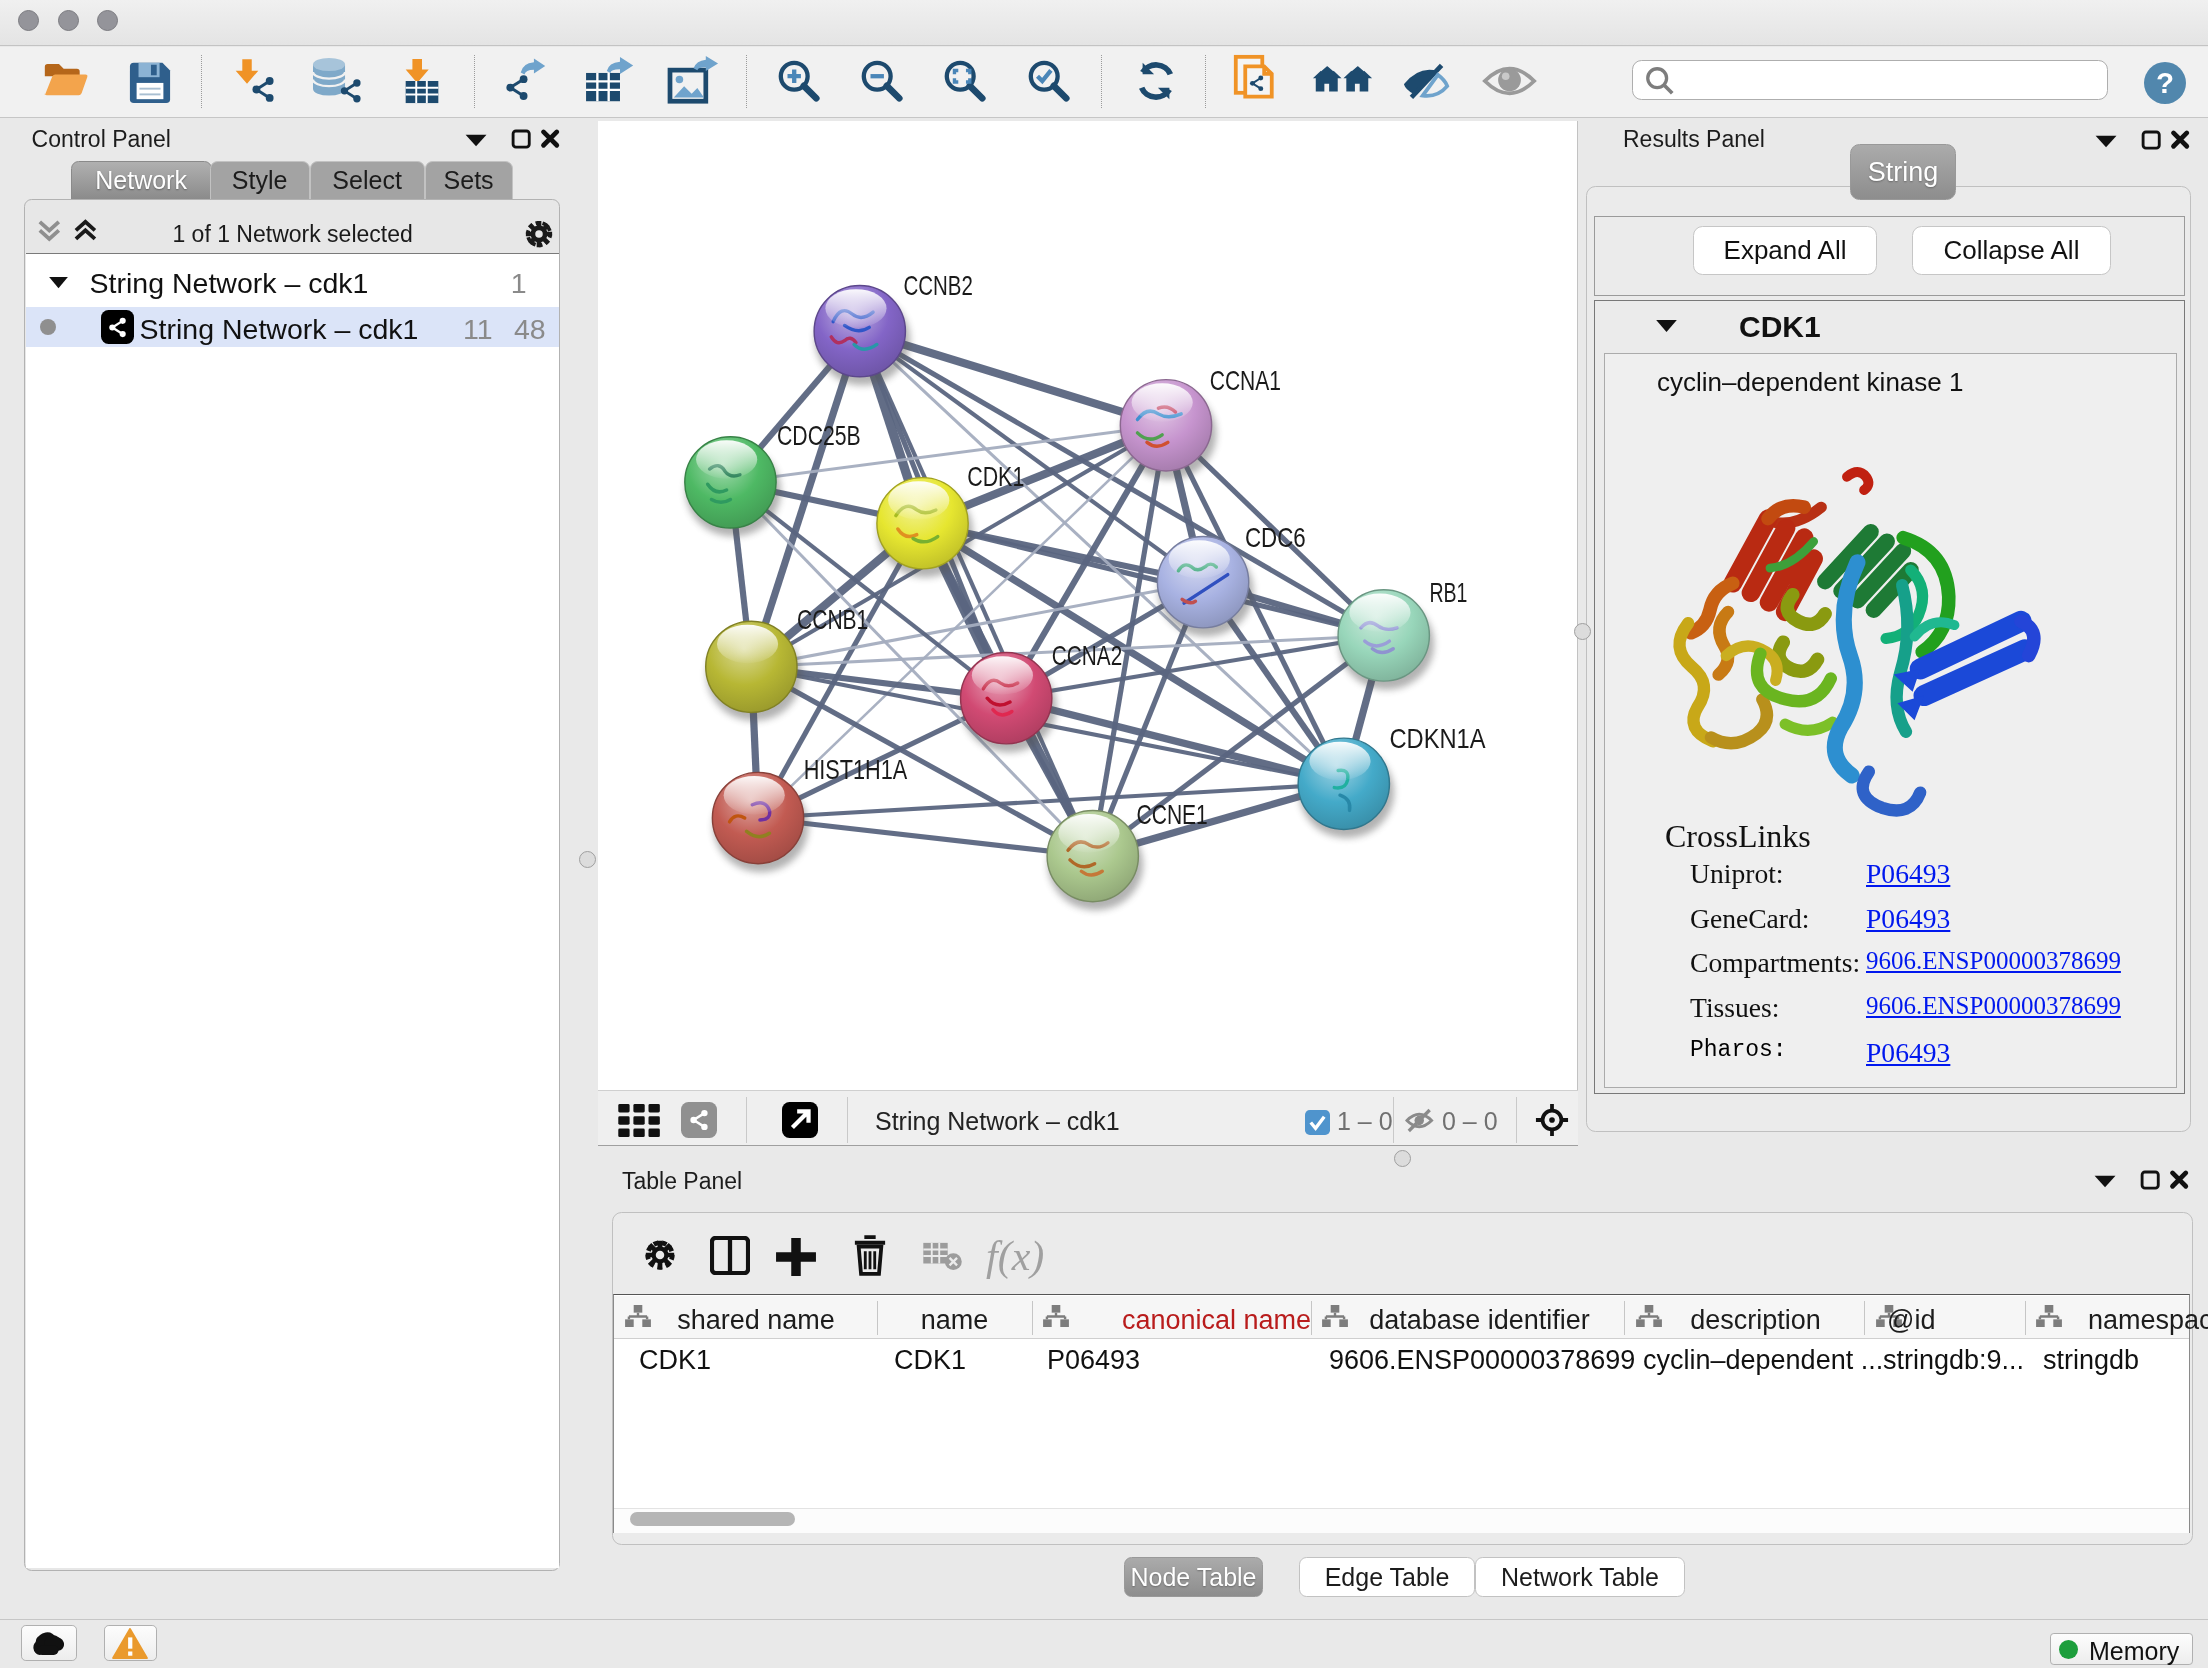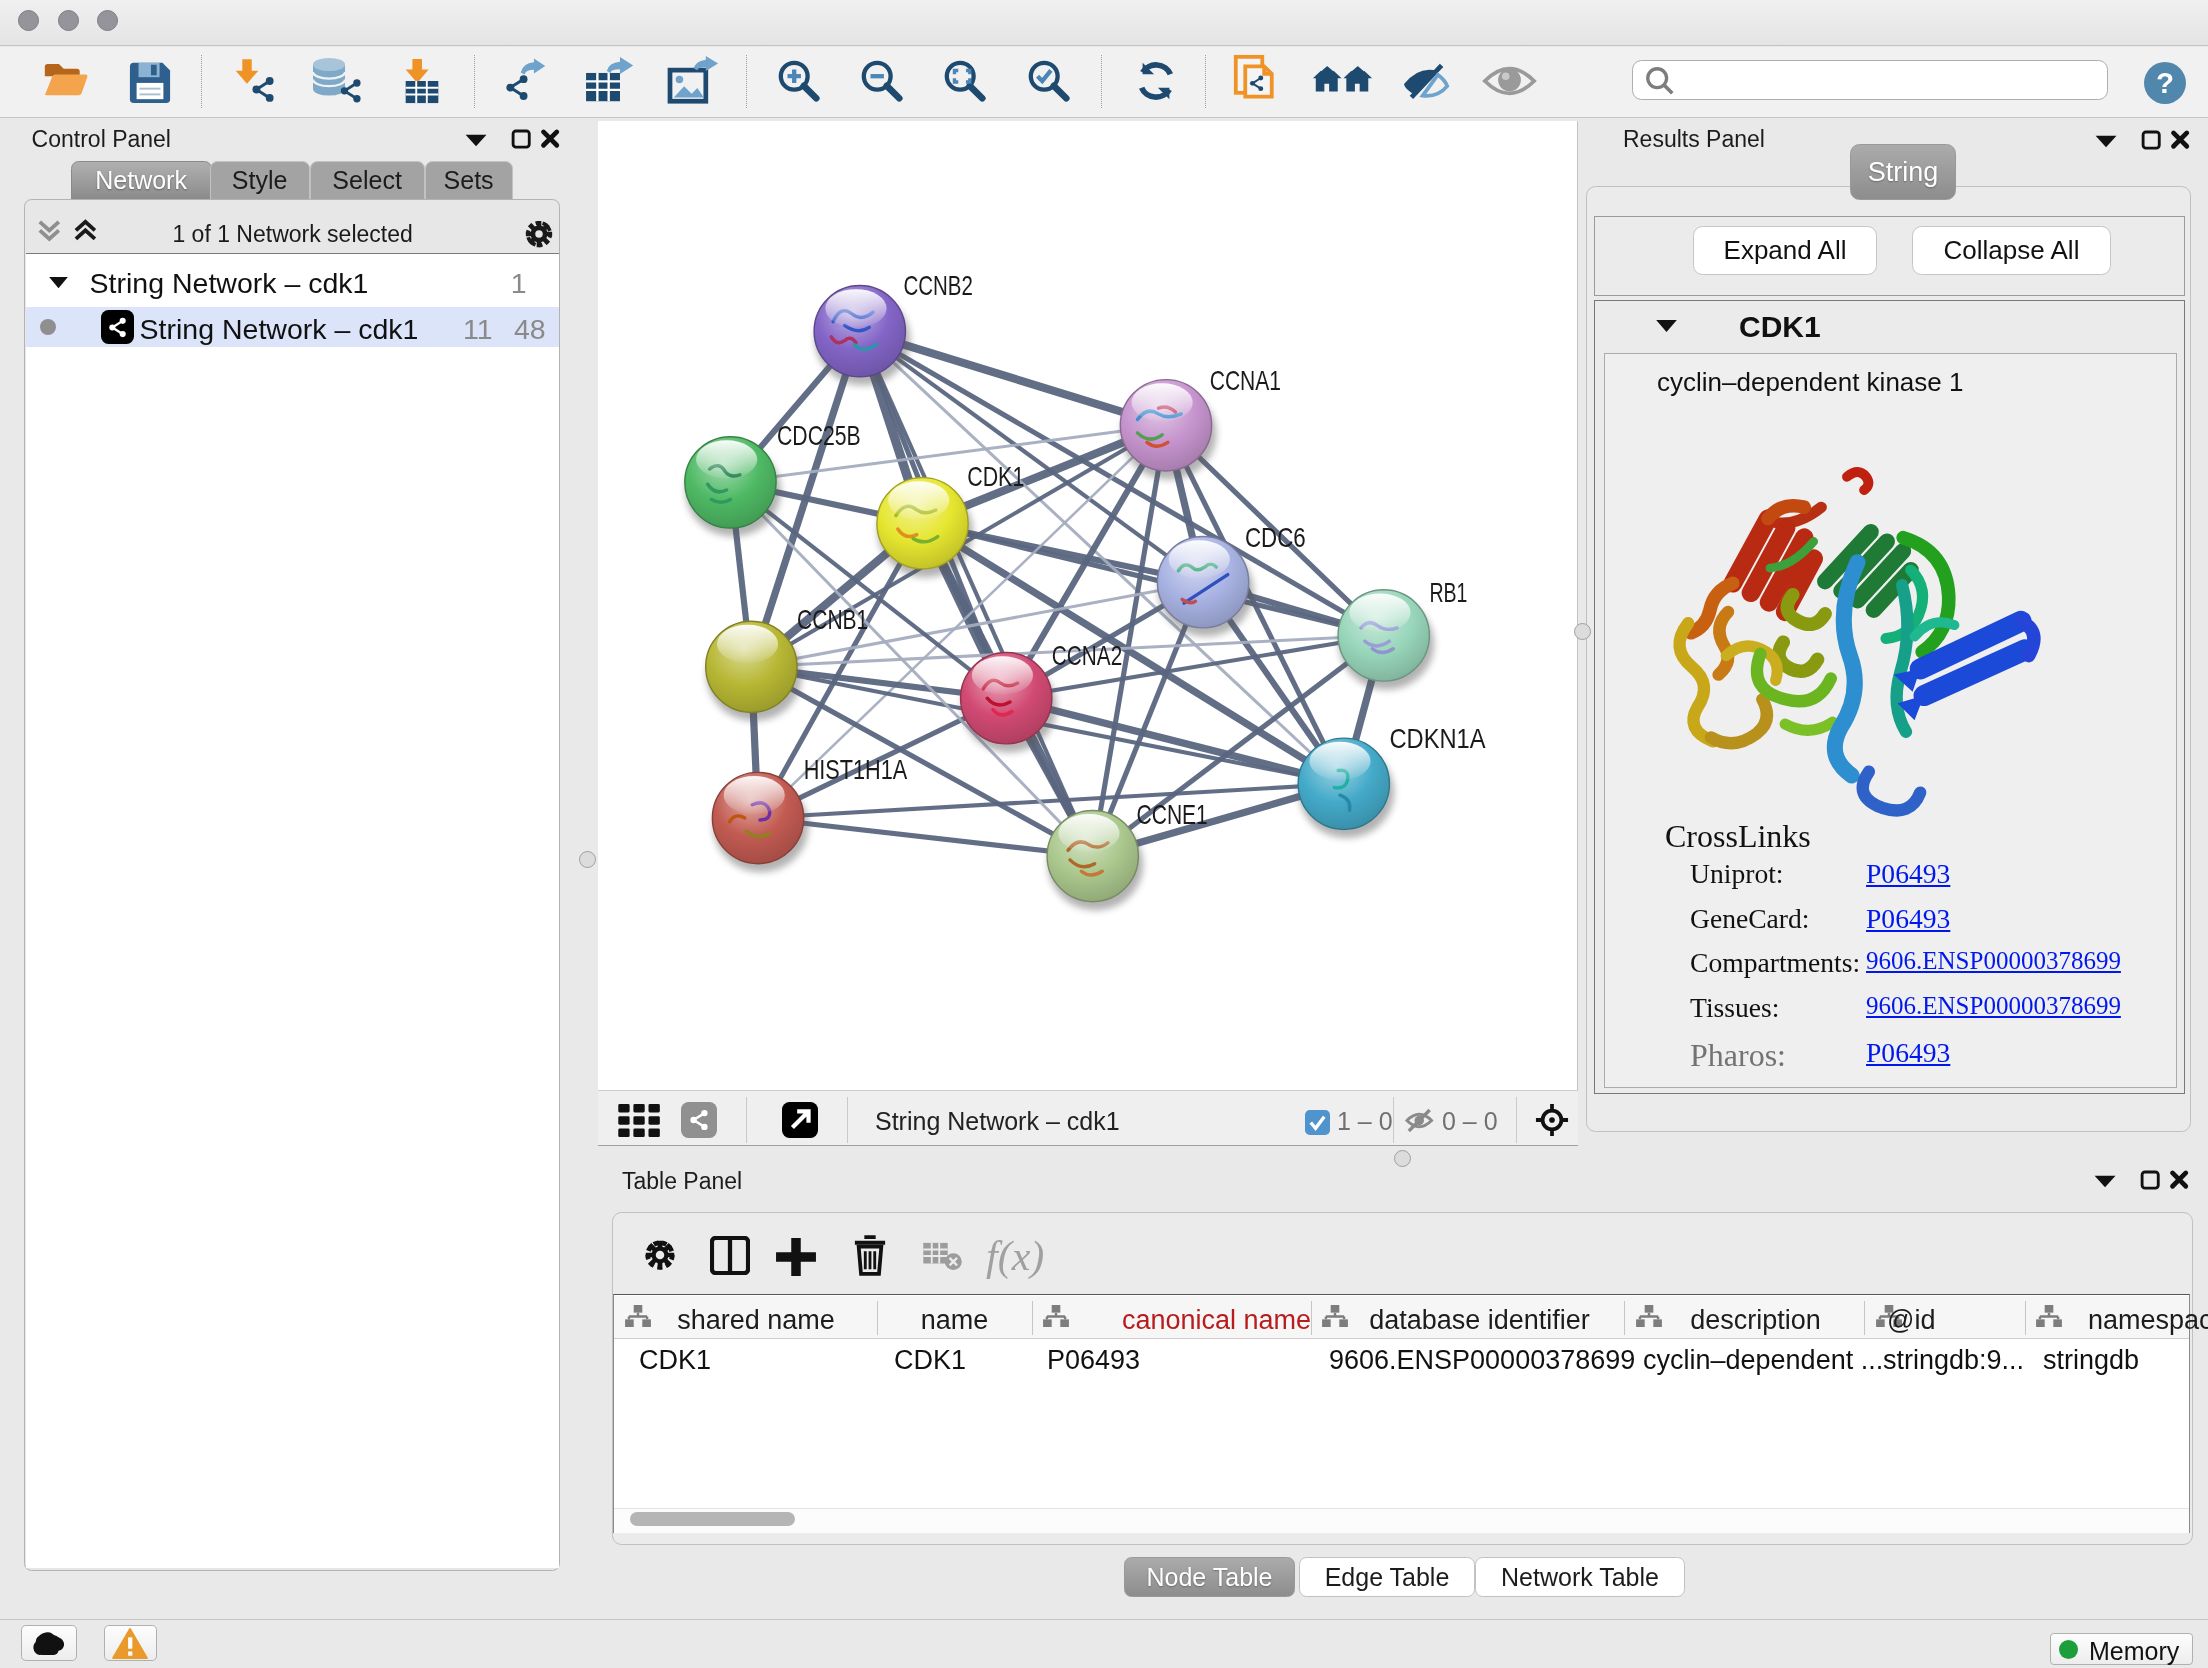--- a/index.html
+++ b/index.html
@@ -511,21 +511,21 @@
   </svg>
 <div class="abs" style="left:1665px;top:818px;font-size:32px;font-weight:normal;color:#111;font-family:'Liberation Serif',serif">CrossLinks</div>
 <div class="abs" style="left:1690px;top:858px;font-size:27.6px;color:#111;font-family:'Liberation Serif',serif">Uniprot:</div>
 <div class="abs" style="left:1866px;top:858px;font-size:27.6px;font-family:'Liberation Serif',serif"><a class="xlink">P06493</a></div>
 <div class="abs" style="left:1690px;top:903px;font-size:27.6px;color:#111;font-family:'Liberation Serif',serif">GeneCard:</div>
 <div class="abs" style="left:1866px;top:903px;font-size:27.6px;font-family:'Liberation Serif',serif"><a class="xlink">P06493</a></div>
 <div class="abs" style="left:1690px;top:947px;font-size:27.6px;color:#111;font-family:'Liberation Serif',serif">Compartments:</div>
 <div class="abs" style="left:1866px;top:947px;font-size:25px;font-family:'Liberation Serif',serif"><a class="xlink">9606.ENSP00000378699</a></div>
 <div class="abs" style="left:1690px;top:992px;font-size:27.6px;color:#111;font-family:'Liberation Serif',serif">Tissues:</div>
 <div class="abs" style="left:1866px;top:992px;font-size:25px;font-family:'Liberation Serif',serif"><a class="xlink">9606.ENSP00000378699</a></div>
-<div class="abs" style="left:1690px;top:1037px;font-size:32px;color:#737373;font-family:Liberation Serif, serif">Pharos:</div>
+<div class="abs" style="left:1690px;top:1037px;font-size:23px;color:#000000;font-family:Liberation Mono, monospace">Pharos:</div>
 <div class="abs" style="left:1866px;top:1037px;font-size:27.6px;font-family:'Liberation Serif',serif"><a class="xlink">P06493</a></div>
 <div class="abs" style="left:598px;top:1156px;width:1610px;height:454px;background:#e9e9e9">
 <div class="panel-title" style="left:24px;top:12.4px">Table Panel</div>
 <svg class="abs" style="left:1489px;top:13.3px" width="114" height="23" viewBox="0 0 120 24">
       <path d="M8 7 h22 l-11 12z" fill="#111"></path>
       <rect x="58" y="3" width="17" height="17" fill="none" stroke="#111" stroke-width="3" rx="3"></rect>
       <path d="M90 4 l14 14 M104 4 l-14 14" stroke="#111" stroke-width="5" stroke-linecap="round"></path>
     </svg>
 </div>
 <div class="abs" style="left:612px;top:1212px;width:1581px;height:333px;background:#ebebeb;border:1.9px solid #c0c0c0;border-radius:9.5px"></div>
@@ -623,21 +623,21 @@
 <div class="abs" style="left:2088px;top:1305px;font-size:27px;color:#1c1c1c">namespace</div>
 <div class="abs" style="left:639px;top:1345px;font-size:27px;color:#111">CDK1</div>
 <div class="abs" style="left:894px;top:1345px;font-size:27px;color:#111">CDK1</div>
 <div class="abs" style="left:1047px;top:1345px;font-size:27px;color:#111">P06493</div>
 <div class="abs" style="left:1329px;top:1345px;font-size:27px;color:#111">9606.ENSP00000378699</div>
 <div class="abs" style="left:1643px;top:1345px;font-size:27px;color:#111">cyclin–dependent ...</div>
 <div class="abs" style="left:1883px;top:1345px;font-size:27px;color:#111">stringdb:9...</div>
 <div class="abs" style="left:2043px;top:1345px;font-size:27px;color:#111">stringdb</div>
 <div class="abs" style="left:614px;top:1508px;width:1575px;height:25px;background:#fcfcfc;border-top:1px solid #e3e3e3"></div>
 <div class="abs" style="left:630px;top:1512px;width:165px;height:14.3px;background:#b5b5b5;border-radius:7.6px"></div>
-<div class="btab sel" style="left:1124px;top:1557px;width:171px">Node Table</div>
+<div class="btab sel" style="left:1124px;top:1557px;width:139px">Node Table</div>
 <div class="btab" style="left:1299px;top:1557px;width:176px">Edge Table</div>
 <div class="btab" style="left:1475px;top:1557px;width:210px">Network Table</div>
 <div class="abs" style="left:0;top:1619px;width:2208px;height:49px;background:#e9e9e9;border-top:1px solid #c6c6c6"></div>
 <div class="abs" style="left:21px;top:1625px;width:56px;height:36px;background:linear-gradient(#fdfdfd,#ededed);border:1px solid #b0b0b0;border-radius:4.8px"></div>
 <svg class="abs" style="left:30px;top:1632px" width="38" height="25" viewBox="0 0 40 26">
     <path d="M10 24 a8 8 0 0 1 -2 -15 a10 10 0 0 1 19 -3 a7 7 0 0 1 5 13 z" fill="#111"></path>
     <circle cx="13" cy="10" r="7" fill="#111"></circle>
     <circle cx="24" cy="12" r="9" fill="#111"></circle>
     <rect x="8" y="14" width="22" height="10" rx="5" fill="#111"></rect>
   </svg>

